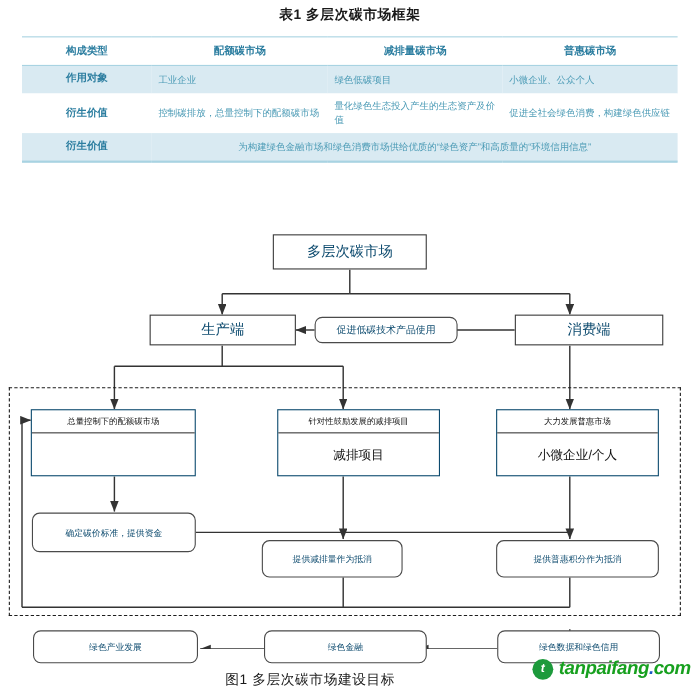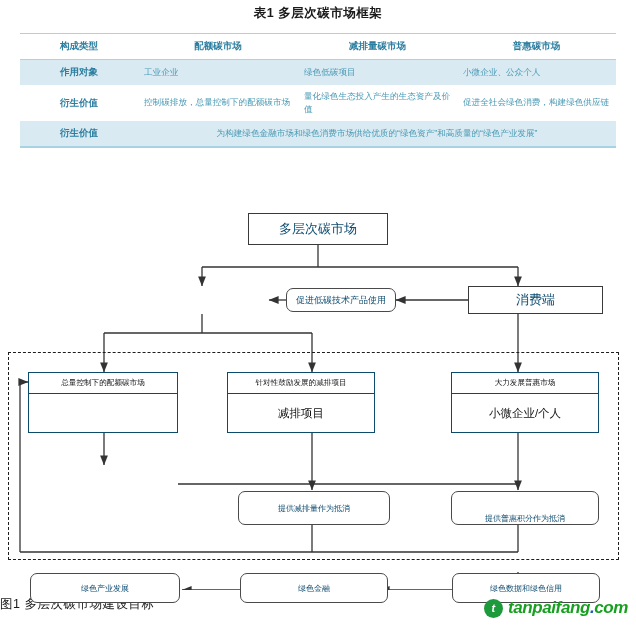--- a/index.html
+++ b/index.html
@@ -115,22 +115,22 @@
     position:absolute;
     box-sizing:border-box;
     border:1.6px dashed #1d1d1d;
     z-index:1;
     background:transparent;
   }
 
   
   .fig-caption{
     position:absolute;
-    left:0; top:596px; width:564px;
-    text-align:left;
+    left:0; top:610px; width:564px;
+    text-align:center;
     font-size:12.5px;
     color:#1a1a1a;
     letter-spacing:.5px;
   }
   .brand{
     position:absolute;
     right:8px; top:598px;
     display:flex;align-items:center;gap:5px;
     z-index:6;
   }
@@ -181,21 +181,21 @@
           <td>小微企业、公众个人</td>
         </tr>
         <tr class="plain">
           <td class="rowhead">衍生价值</td>
           <td>控制碳排放，总量控制下的配额碳市场</td>
           <td>量化绿色生态投入产生的生态资产及价值</td>
           <td>促进全社会绿色消费，构建绿色供应链</td>
         </tr>
         <tr class="shaded rule-bot">
           <td class="rowhead">衍生价值</td>
-          <td class="wide" colspan="3">为构建绿色金融市场和绿色消费市场供给优质的“绿色资产”和高质量的“绿色产业发展”</td>
+          <td class="wide" colspan="3">为构建绿色金融市场和绿色消费市场供给优质的“绿色资产”和高质量的“环境信用信息”</td>
         </tr>
       </tbody>
     </table>
   </div>
 
   <div class="chart">
 
     <svg class="lines" viewBox="0 0 636 390">
       <defs>
         <marker id="ah" markerWidth="9" markerHeight="9" refX="7.4" refY="3" orient="auto">
@@ -240,49 +240,55 @@
         <path d="M240,390 L182,390" marker-end="url(#ah)"></path>
       </g>
     </svg>
 
     <div class="dashbox" style="left:8px;top:152px;width:611px;height:208px;"></div>
 
     <div class="node big" style="left:248px;top:13px;width:140px;height:32px;">
       <span>多层次碳市场</span>
     </div>
 
+    <div class="node big" style="left:136px;top:86px;width:133px;height:28px;">
+      <span>生产端</span>
+    </div>
 
     <div class="node big" style="left:468px;top:86px;width:135px;height:28px;">
       <span>消费端</span>
     </div>
 
-    <div class="node round mid" style="left:286px;top:88px;width:110px;height:24px;">
+    <div class="node round mid" style="left:286px;top:88px;width:130px;height:24px;">
       <span>促进低碳技术产品使用</span>
     </div>
 
     <div class="stacked" style="left:28px;top:172px;width:150px;height:61px;">
       <div class="cap">总量控制下的配额碳市场</div>
     </div>
 
-    <div class="stacked" style="left:227px;top:172px;width:148px;height:61px;">
+    <div class="stacked" style="left:252px;top:172px;width:148px;height:61px;">
       <div class="cap">针对性鼓励发展的减排项目</div>
       <div class="body">减排项目</div>
     </div>
 
     <div class="stacked" style="left:451px;top:172px;width:148px;height:61px;">
       <div class="cap">大力发展普惠市场</div>
       <div class="body">小微企业/个人</div>
     </div>
 
-
-    <div class="node round small" style="left:238px;top:291px;width:152px;height:34px;">
+    <div class="node round small" style="left:29px;top:266px;width:149px;height:36px;">
+      <span>确定碳价标准，提供资金</span>
+    </div>
+
+    <div class="node round small" style="left:238px;top:291px;width:128px;height:34px;">
       <span>提供减排量作为抵消</span>
     </div>
 
-    <div class="node round small" style="left:451px;top:291px;width:148px;height:34px;align-items:flex-end;">
+    <div class="node round small" style="left:451px;top:291px;width:148px;height:34px;">
       <span>提供普惠积分作为抵消</span>
     </div>
 
     <div class="node round small" style="left:30px;top:373px;width:150px;height:30px;">
       <span>绿色产业发展</span>
     </div>
     <div class="node round small" style="left:240px;top:373px;width:148px;height:30px;">
       <span>绿色金融</span>
     </div>
     <div class="node round small" style="left:452px;top:373px;width:148px;height:30px;">

